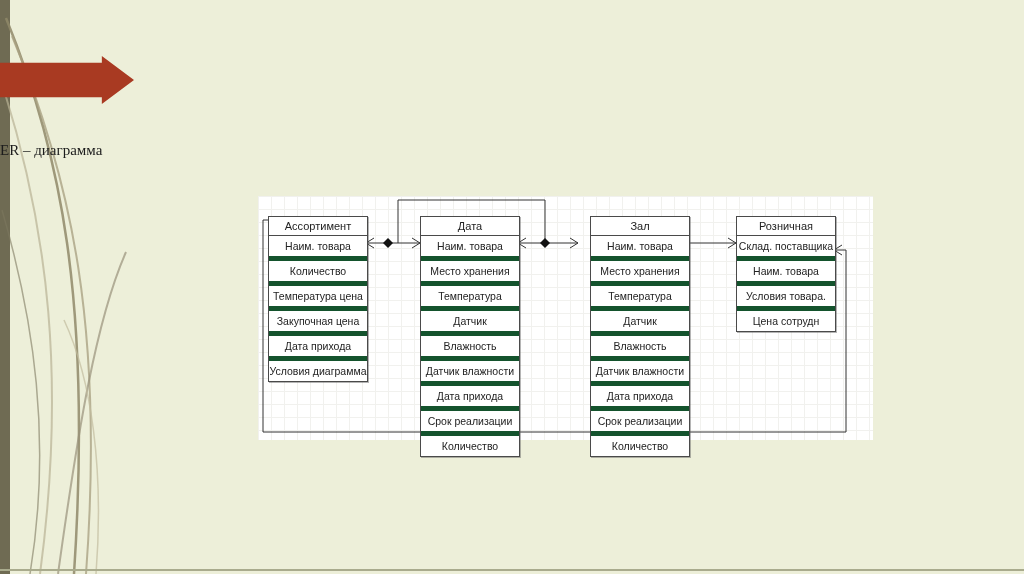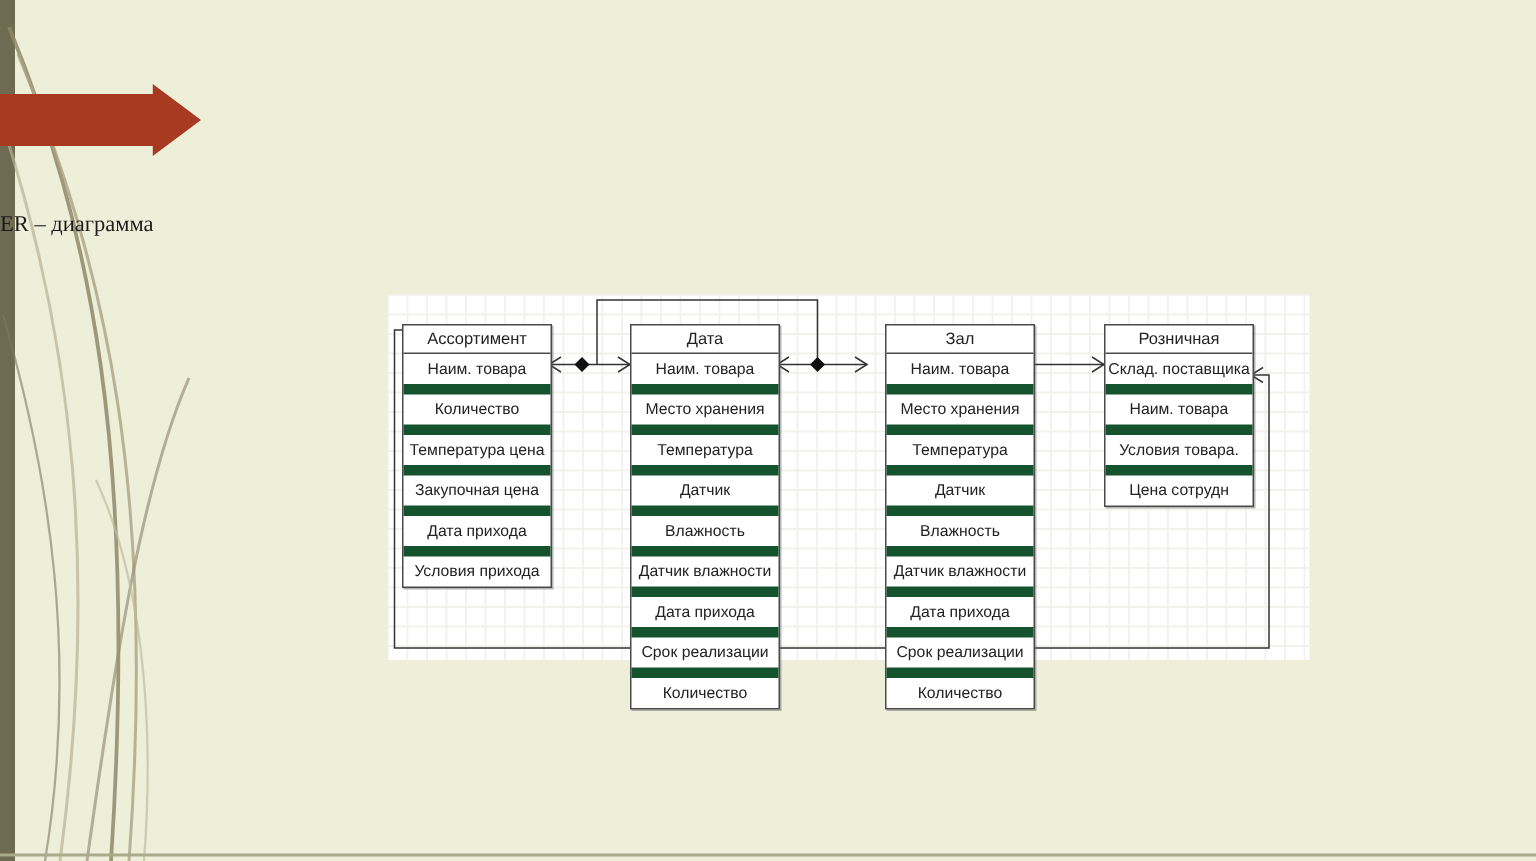--- a/index.html
+++ b/index.html
@@ -36,21 +36,21 @@
   .entity{
     position:absolute;width:98px;background:#fff;border:1px solid #4a4a4a;
     box-shadow:1px 1px 0 rgba(90,90,90,.45);
   }
   .entity-header{
     height:18px;line-height:18px;text-align:center;font-size:11px;color:#222;
     border-bottom:1px solid #4a4a4a;white-space:nowrap;overflow:hidden;
   }
   .entity-row{
     height:20px;line-height:20px;text-align:center;font-size:10.5px;color:#222;
-    border-bottom:7px solid #14532d;white-space:nowrap;overflow:hidden;
+    border-bottom:5px solid #14532d;white-space:nowrap;overflow:hidden;
   }
   .entity-row:last-child{border-bottom:none;}
   
   .bottom-line{position:absolute;left:0;right:0;bottom:3px;height:2px;background:#a9ab8d;}
 </style>
 </head>
 <body>
 
 <div class="left-bar"></div>
 
@@ -93,21 +93,21 @@
     <path d="M287 42 L292 47 L287 52 L282 47 Z" fill="#111"></path>
   </svg>
 
   <div class="entity" style="left:10px;top:20px">
     <div class="entity-header">Ассортимент</div>
     <div class="entity-row">Наим. товара</div>
     <div class="entity-row">Количество</div>
     <div class="entity-row">Температура цена</div>
     <div class="entity-row">Закупочная цена</div>
     <div class="entity-row">Дата прихода</div>
-    <div class="entity-row">Условия прихода</div>
+    <div class="entity-row">Условия диаграмма</div>
   </div>
 
   <div class="entity" style="left:162px;top:20px">
     <div class="entity-header">Дата</div>
     <div class="entity-row">Наим. товара</div>
     <div class="entity-row">Место хранения</div>
     <div class="entity-row">Температура</div>
     <div class="entity-row">Датчик</div>
     <div class="entity-row">Влажность</div>
     <div class="entity-row">Датчик влажности</div>

